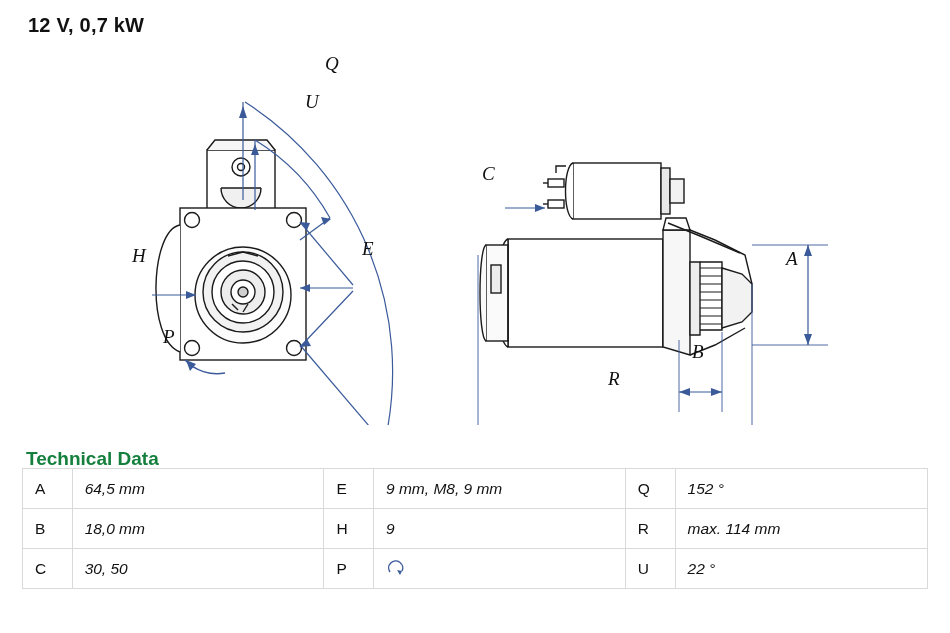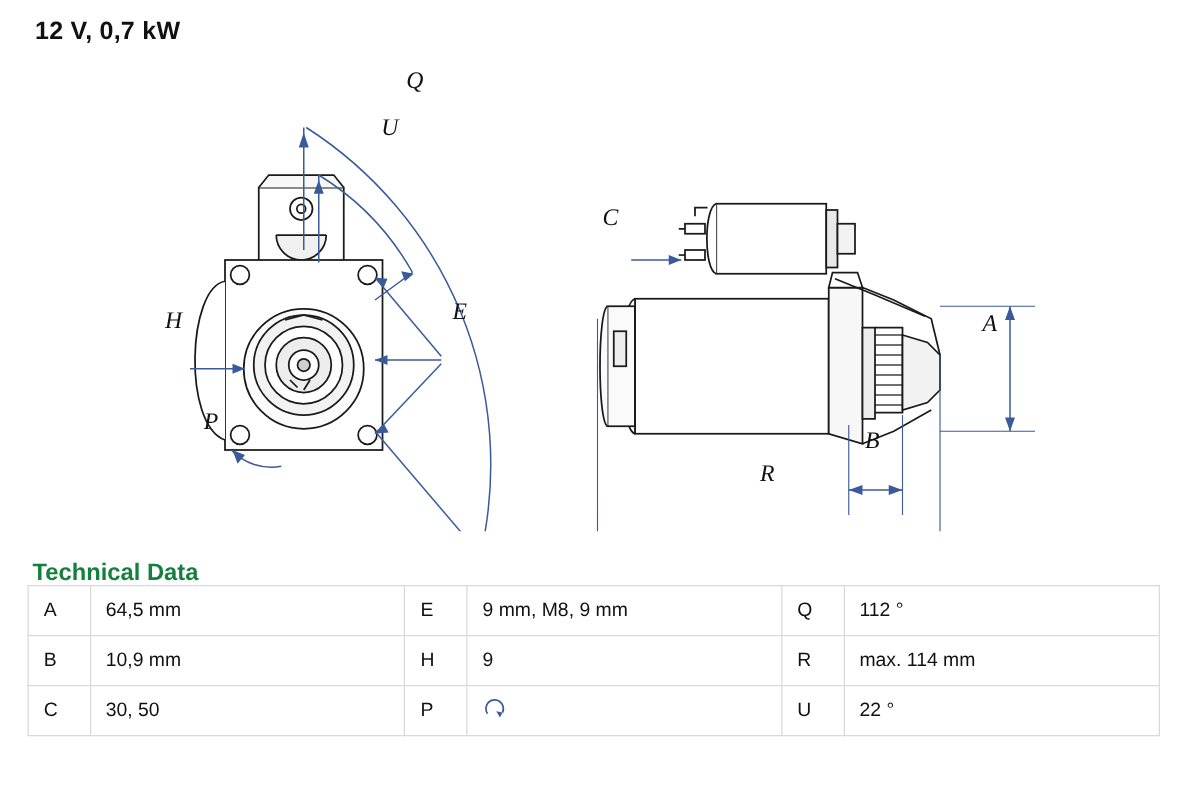--- a/index.html
+++ b/index.html
@@ -60,20 +60,21 @@
     vertical-align: middle;
     color: #111;
   }
   td.key {
     width: 30px;
     text-align: left;
     padding-left: 12px;
   }
   td.val {
     width: 272px;
+    font-style: italic;
   }
   .rot-icon {
     display: inline-block;
     width: 22px;
     height: 18px;
     vertical-align: middle;
   }
   .svgtxt {
     font-family: "Liberation Serif", serif;
     font-style: italic;
@@ -222,25 +223,25 @@
   <div class="tech-title">Technical Data</div>
 
   <table class="tech">
     <tbody>
       <tr>
         <td class="key">A</td>
         <td class="val">64,5 mm</td>
         <td class="key">E</td>
         <td class="val">9 mm, M8, 9 mm</td>
         <td class="key">Q</td>
-        <td class="val">112 °</td>
+        <td class="val">152 °</td>
       </tr>
       <tr>
         <td class="key">B</td>
-        <td class="val">10,9 mm</td>
+        <td class="val">18,0 mm</td>
         <td class="key">H</td>
         <td class="val">9</td>
         <td class="key">R</td>
         <td class="val">max. 114 mm</td>
       </tr>
       <tr>
         <td class="key">C</td>
         <td class="val">30, 50</td>
         <td class="key">P</td>
         <td class="val">

